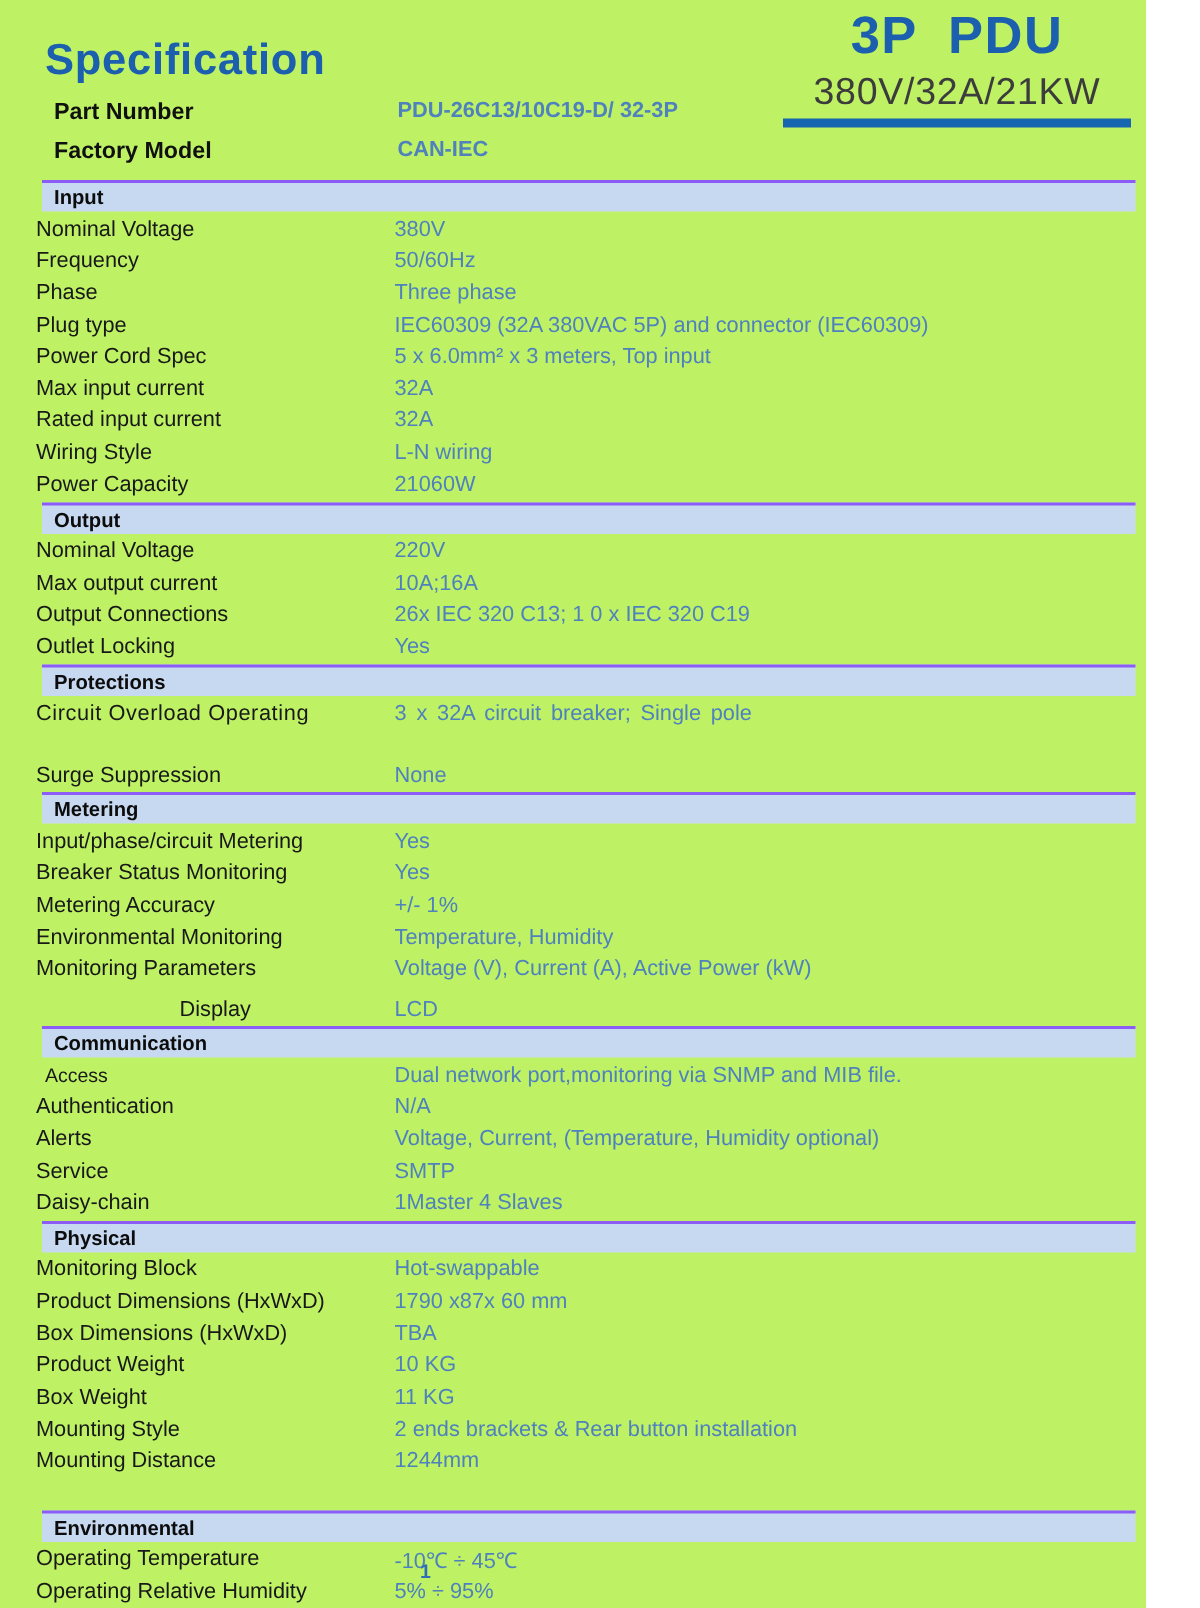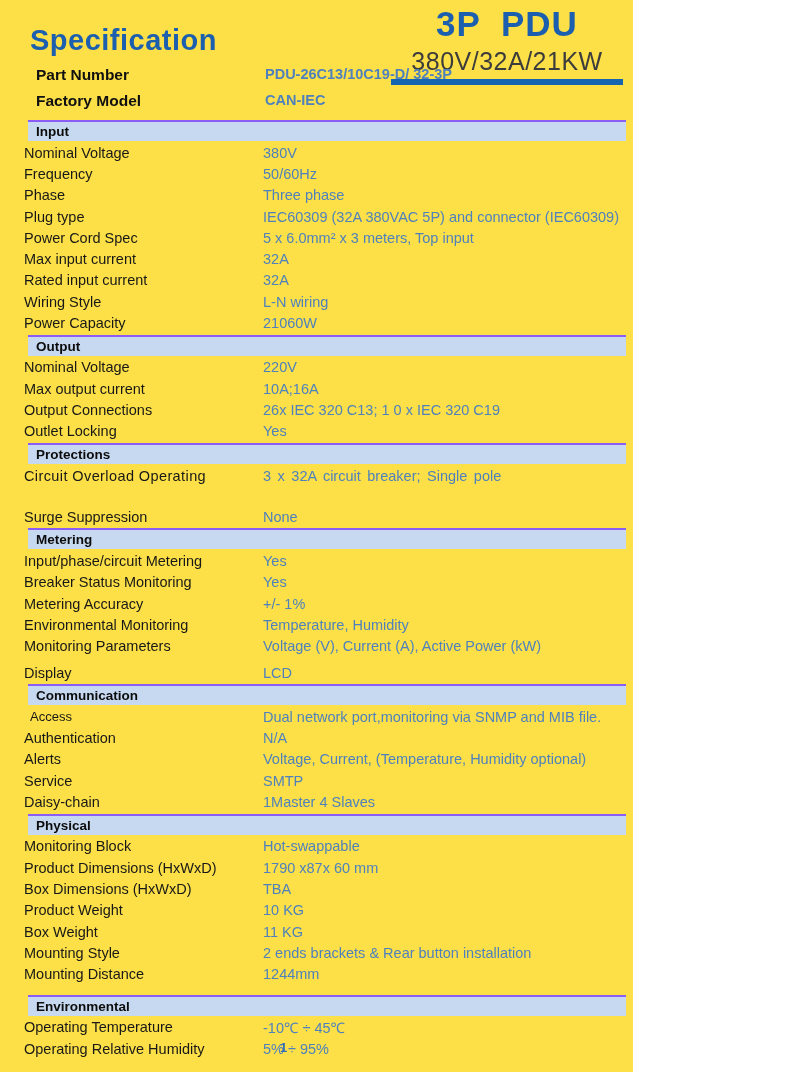--- a/index.html
+++ b/index.html
@@ -1,17 +1,17 @@
 <!DOCTYPE html>
 <html style="--title-blue: #1b5fae; --rule-blue: #1565b1; --value-blue: #4f81bd; --band-blue: #c7d9f0;"><head>
 <meta charset="utf-8">
 <style>
   html,body { margin:0; padding:0; background:#ffffff; }
   .page {
-    position:relative; width:633px; height:1072px; background:#fde047;
+    position:relative; width:764px; height:1072px; background:#bef264;
     font-family:"Liberation Sans", sans-serif; overflow:hidden;
     color:#181818;
   }
   
   .doc-title {
     position:absolute; left:30px; top:24px; margin:0;
     font-size:29px; font-weight:bold; color:var(--title-blue,#1b5fae);
     letter-spacing:0.5px;
   }
   .product {
@@ -168,21 +168,21 @@
             <span class="row-value">+/- 1%</span>
           </div>
           <div class="spec-row">
             <span class="row-label">Environmental Monitoring</span>
             <span class="row-value">Temperature, Humidity</span>
           </div>
           <div class="spec-row">
             <span class="row-label">Monitoring Parameters</span>
             <span class="row-value">Voltage (V), Current (A), Active Power (kW)</span>
           </div>
-          <div class="spec-row" style="margin-top: 5px;">
+          <div class="spec-row" style="margin-top: 5px; text-align: center;">
             <span class="row-label">Display</span>
             <span class="row-value">LCD</span>
           </div>
         </div>
       </section>
       <section>
         <div class="band">Communication</div>
         <div class="rows">
           <div class="spec-row indent">
             <span class="row-label">Access</span>
@@ -201,21 +201,21 @@
             <span class="row-value">SMTP</span>
           </div>
           <div class="spec-row">
             <span class="row-label">Daisy-chain</span>
             <span class="row-value">1Master 4 Slaves</span>
           </div>
         </div>
       </section>
       <section>
         <div class="band">Physical</div>
-        <div class="rows" style="padding-bottom: 10px;">
+        <div class="rows" style="padding-bottom: 22px;">
           <div class="spec-row">
             <span class="row-label">Monitoring Block</span>
             <span class="row-value">Hot-swappable</span>
           </div>
           <div class="spec-row">
             <span class="row-label">Product Dimensions (HxWxD)</span>
             <span class="row-value">1790 x87x 60 mm</span>
           </div>
           <div class="spec-row">
             <span class="row-label">Box Dimensions (HxWxD)</span>

